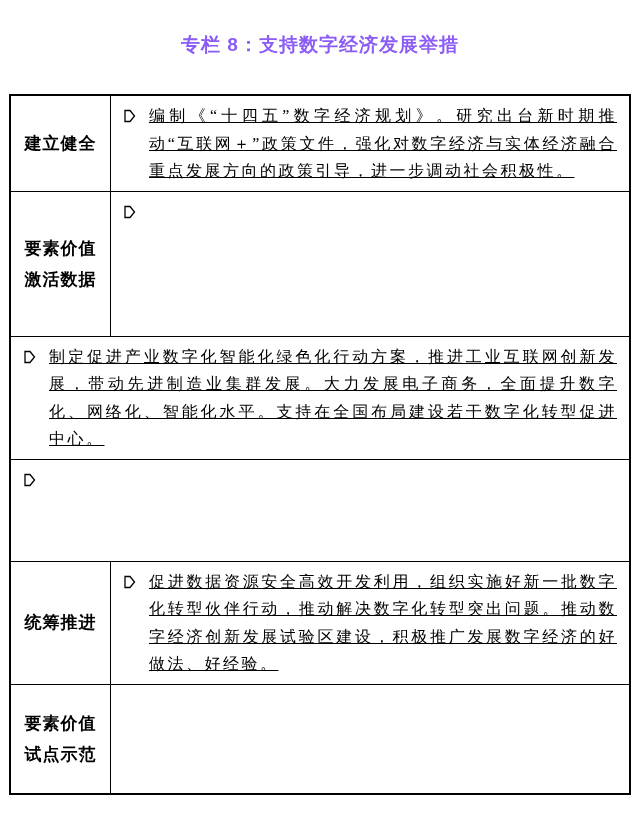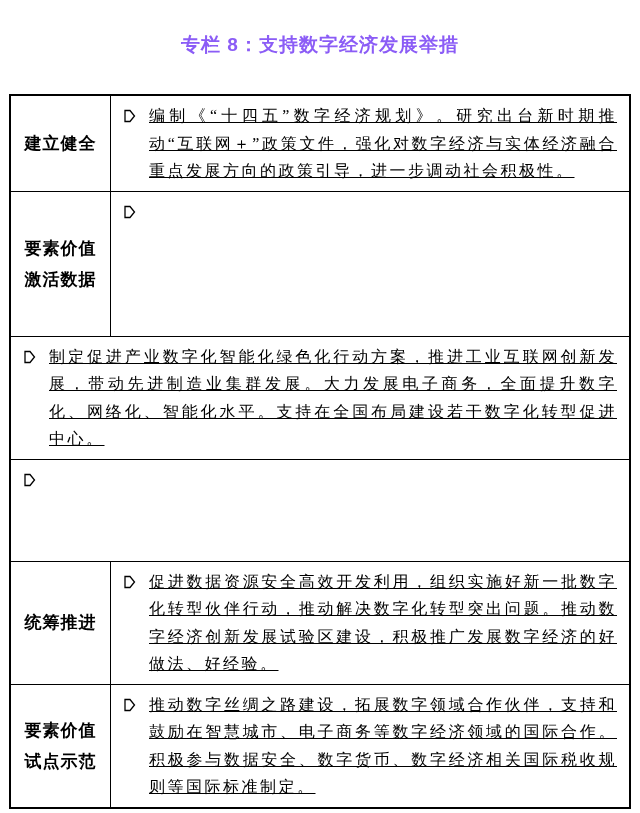--- a/index.html
+++ b/index.html
@@ -155,24 +155,16 @@
         </span>
         <div class="row-text">促进数据资源安全高效开发利用，组织实施好新一批数字化转型伙伴行动，推动解决数字化转型突出问题。推动数字经济创新发展试验区建设，积极推广发展数字经济的好做法、好经验。</div>
       </div>
     </div>
 
     <div class="trow">
       <div class="cell-header">
         <div>要素价值</div>
         <div>试点示范</div>
       </div>
-      <div class="cell-content">
-        <span class="bullet">
-          <svg width="13" height="14" viewBox="0 0 13 14">
-              <polygon points="2,1.5 7,1.5 11.5,7 7,12.5 2,12.5" fill="#ffffff" stroke="#000000" stroke-width="1.3"></polygon>
-            </svg>
-        </span>
-        <div class="row-text">推动数字丝绸之路建设，拓展数字领域合作伙伴，支持和鼓励在智慧城市、电子商务等数字经济领域的国际合作。积极参与数据安全、数字货币、数字经济相关国际税收规则等国际标准制定。</div>
-      </div>
     </div>
 
   </div>
 </div>
 
 </body></html>

